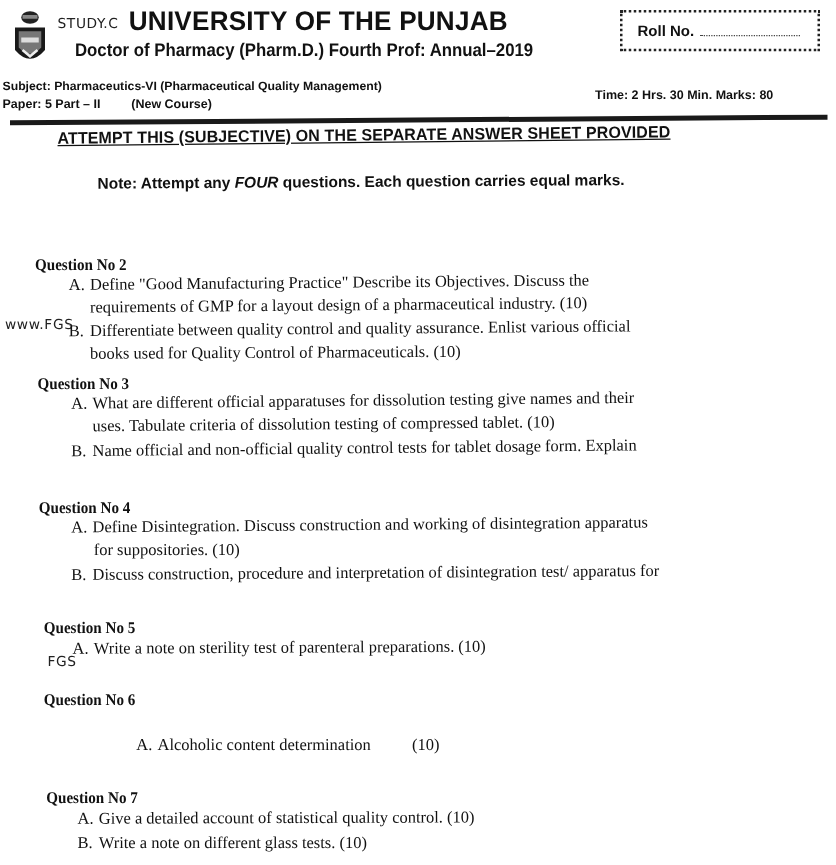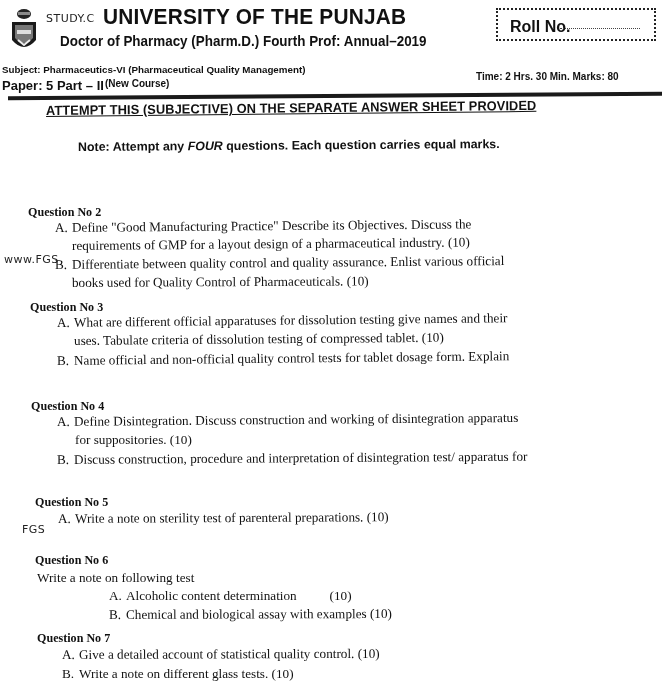--- a/index.html
+++ b/index.html
@@ -5,31 +5,31 @@
   html, body { margin: 0; padding: 0; background: #ffffff; }
   body { width: 669px; height: 692px; position: relative; overflow: hidden; color: #111; }
   .page { position: absolute; left: 0; top: 0; width: 669px; height: 692px; }
   .sans { font-family: "Liberation Sans", "DejaVu Sans", sans-serif; }
   .serif { font-family: "Liberation Serif", "DejaVu Serif", serif; }
 
   .logo { position: absolute; left: 9px; top: 8px; width: 30px; height: 46px; }
   .wm { position: absolute; font-family: "DejaVu Sans", sans-serif; font-size: 11px; color: #222; letter-spacing: 0.5px; }
   .wm1 { left: 46px; top: 12px; }
   .wm2 { left: 4px; top: 253px; }
-  .wm3 { left: 22px; top: 523px; }
+  .wm3 { left: 38px; top: 523px; }
 
   .uni { position: absolute; left: 103px; top: 5px; font-weight: bold; font-size: 21.5px; letter-spacing: 0.2px; transform: scaleX(0.97); transform-origin: left; }
   .degree { position: absolute; left: 60px; top: 33px; font-weight: bold; font-size: 14.6px; transform: scaleX(0.92); transform-origin: left; }
 
   .roll-box { position: absolute; left: 496px; top: 8px; width: 160px; height: 33px; border: 2px dotted #222; box-sizing: border-box; }
-  .roll-label { position: absolute; left: 12px; top: 8px; font-weight: bold; font-size: 16px; }
+  .roll-label { position: absolute; left: 12px; top: 8px; font-weight: bold; font-size: 12px; }
   .roll-dots { position: absolute; left: 62px; top: 18px; width: 80px; border-bottom: 1px dotted #444; }
 
   .subject { position: absolute; left: 2px; top: 64px; font-weight: bold; font-size: 9.6px; transform: scaleX(1.02); transform-origin: left; }
-  .paper { position: absolute; left: 2px; top: 78px; font-weight: bold; font-size: 13px; text-align: center; }
+  .paper { position: absolute; left: 2px; top: 78px; font-weight: bold; font-size: 10px; text-align: center; }
   .course { position: absolute; left: 105px; top: 78px; font-weight: bold; font-size: 10px; }
   .time { position: absolute; left: 476px; top: 71px; font-weight: bold; font-size: 10px; }
 
   .rule { position: absolute; left: 8px; top: 94px; width: 654px; height: 4px; background: #1a1a1a; transform: rotate(-0.4deg); }
 
   .attempt { position: absolute; left: 46px; top: 103px; font-weight: bold; font-size: 13.2px; text-decoration: underline; letter-spacing: 0.1px; transform: rotate(-0.6deg) scaleX(0.97); transform-origin: left; }
   .note { position: absolute; left: 78px; top: 140px; font-weight: bold; font-size: 12.4px; transform: rotate(-0.4deg); transform-origin: left; }
   .note i { font-style: italic; }
 
   .qhead { position: absolute; font-weight: bold; font-size: 13px; transform: scaleX(0.93); transform-origin: left; }
@@ -85,21 +85,19 @@
 
   <div class="qhead serif" style="left:31px; top:398px;">Question No 4</div>
   <div class="qline serif" style="left:57px; top:414px; transform:rotate(-0.5deg);"><span class="lab">A.</span><span>Define Disintegration. Discuss construction and working of disintegration apparatus</span></div>
   <div class="qline serif" style="left:75px; top:432px;">for suppositories. (10)</div>
   <div class="qline serif" style="left:57px; top:452px; transform:rotate(-0.4deg);"><span class="lab">B.</span><span>Discuss construction, procedure and interpretation of disintegration test/ apparatus for</span></div>
 
   <div class="qhead serif" style="left:35px; top:494px;">Question No 5</div>
   <div class="qline serif" style="left:58px; top:511px; transform:rotate(-0.3deg);"><span class="lab">A.</span><span>Write a note on sterility test of parenteral preparations. (10)</span></div>
 
   <div class="qhead serif" style="left:35px; top:552px;">Question No 6</div>
-  <div class="qline serif" style="left:37px; top:570px;">Write a note on following test</div>
   <div class="qline serif" style="left:109px; top:588px; white-space:pre;"><span class="lab">A.</span><span>Alcoholic content determination          (10)</span></div>
-  <div class="qline serif" style="left:109px; top:607px; transform:rotate(-0.2deg);"><span class="lab">B.</span><span>Chemical and biological assay with examples (10)</span></div>
 
   <div class="qhead serif" style="left:37px; top:630px;">Question No 7</div>
   <div class="qline serif" style="left:62px; top:647px; transform:rotate(-0.2deg);"><span class="lab">A.</span><span>Give a detailed account of statistical quality control. (10)</span></div>
   <div class="qline serif" style="left:62px; top:666px;"><span class="lab">B.</span><span>Write a note on different glass tests. (10)</span></div>
 
 </div>
 
 </body></html>

